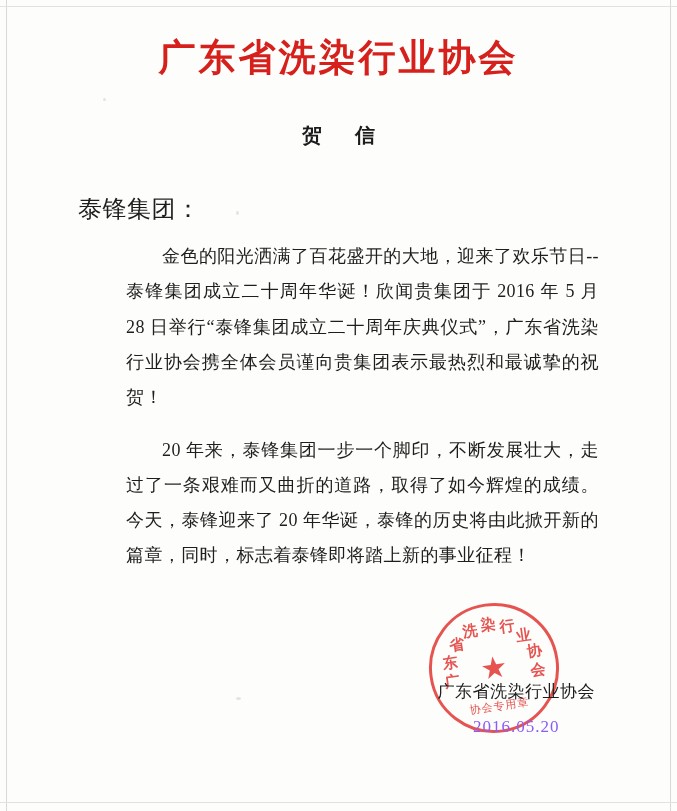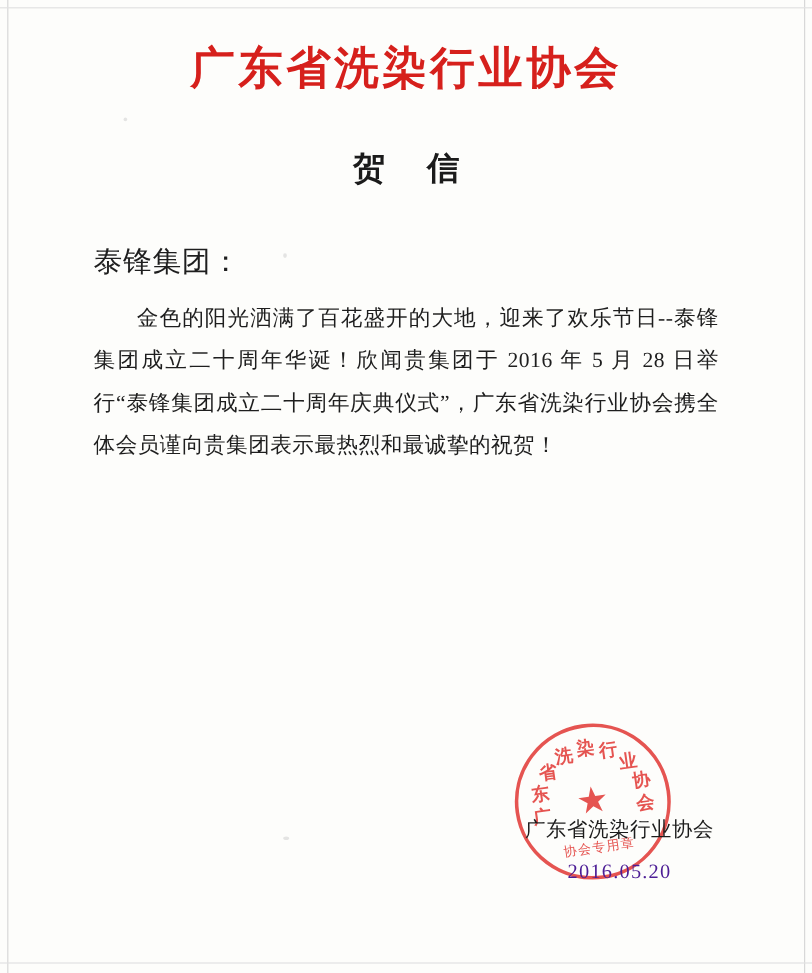--- a/index.html
+++ b/index.html
@@ -57,58 +57,59 @@
     font-weight: bold;
     font-size: 37px;
     letter-spacing: 3px;
     padding-top: 36px;
     line-height: 1.2;
     white-space: nowrap;
   }
   .doc-title {
     text-align: center;
     color: #1b1b1b;
-    font-size: 27px;
+    font-size: 20px;
     font-weight: bold;
     letter-spacing: 14px;
     margin-top: 42px;
     text-indent: 14px;
   }
   .salutation {
     margin-top: 44px;
     font-size: 24px;
     color: #1e1e1e;
     letter-spacing: 0.5px;
   }
   .body-par {
     margin-top: 14px;
     font-size: 18px;
     color: #1e1e1e;
     line-height: 1.95;
     text-align: justify;
     text-indent: 2em;
     letter-spacing: 0.4px;
+    margin-left: 48px;
   }
   .signature-block {
     position: absolute;
     right: 82px;
     bottom: 74px;
     text-align: left;
     z-index: 3;
   }
   .sign-org {
     font-size: 17px;
     color: #1c1c1c;
     letter-spacing: 0.5px;
     white-space: nowrap;
   }
   .sign-date {
     margin-top: 14px;
     font-size: 17px;
-    color: #4c1d95;
+    color: #8b5cf6;
     letter-spacing: 1px;
     text-align: center;
     font-family: "Liberation Serif", "DejaVu Serif", serif;
   }
   
   .seal {
     position: absolute;
     right: 118px;
     bottom: 78px;
     width: 124px;
@@ -189,20 +190,21 @@
   <div class="content">
 
     <div class="org-title">广东省洗染行业协会</div>
 
     <div class="doc-title">贺 信</div>
 
     <div class="salutation">泰锋集团：</div>
 
     <p class="body-par">金色的阳光洒满了百花盛开的大地，迎来了欢乐节日--泰锋集团成立二十周年华诞！欣闻贵集团于 2016 年 5 月 28 日举行“泰锋集团成立二十周年庆典仪式”，广东省洗染行业协会携全体会员谨向贵集团表示最热烈和最诚挚的祝贺！</p>
 
+    <p class="body-par">20 年来，泰锋集团一步一个脚印，不断发展壮大，走过了一条艰难而又曲折的道路，取得了如今辉煌的成绩。今天，泰锋迎来了 20 年华诞，泰锋的历史将由此掀开新的篇章，同时，标志着泰锋即将踏上新的事业征程！</p>
 
 
   </div>
 
   <div class="seal">
     <div class="seal-inner"></div>
     <div class="seal-text">
       <div class="seal-char" style="transform: rotate(-100deg) translate(0,-44px) rotate(100deg);">广</div>
       <div class="seal-char" style="transform: rotate(-75deg) translate(0,-44px) rotate(75deg);">东</div>
       <div class="seal-char" style="transform: rotate(-50deg) translate(0,-44px) rotate(50deg);">省</div>

